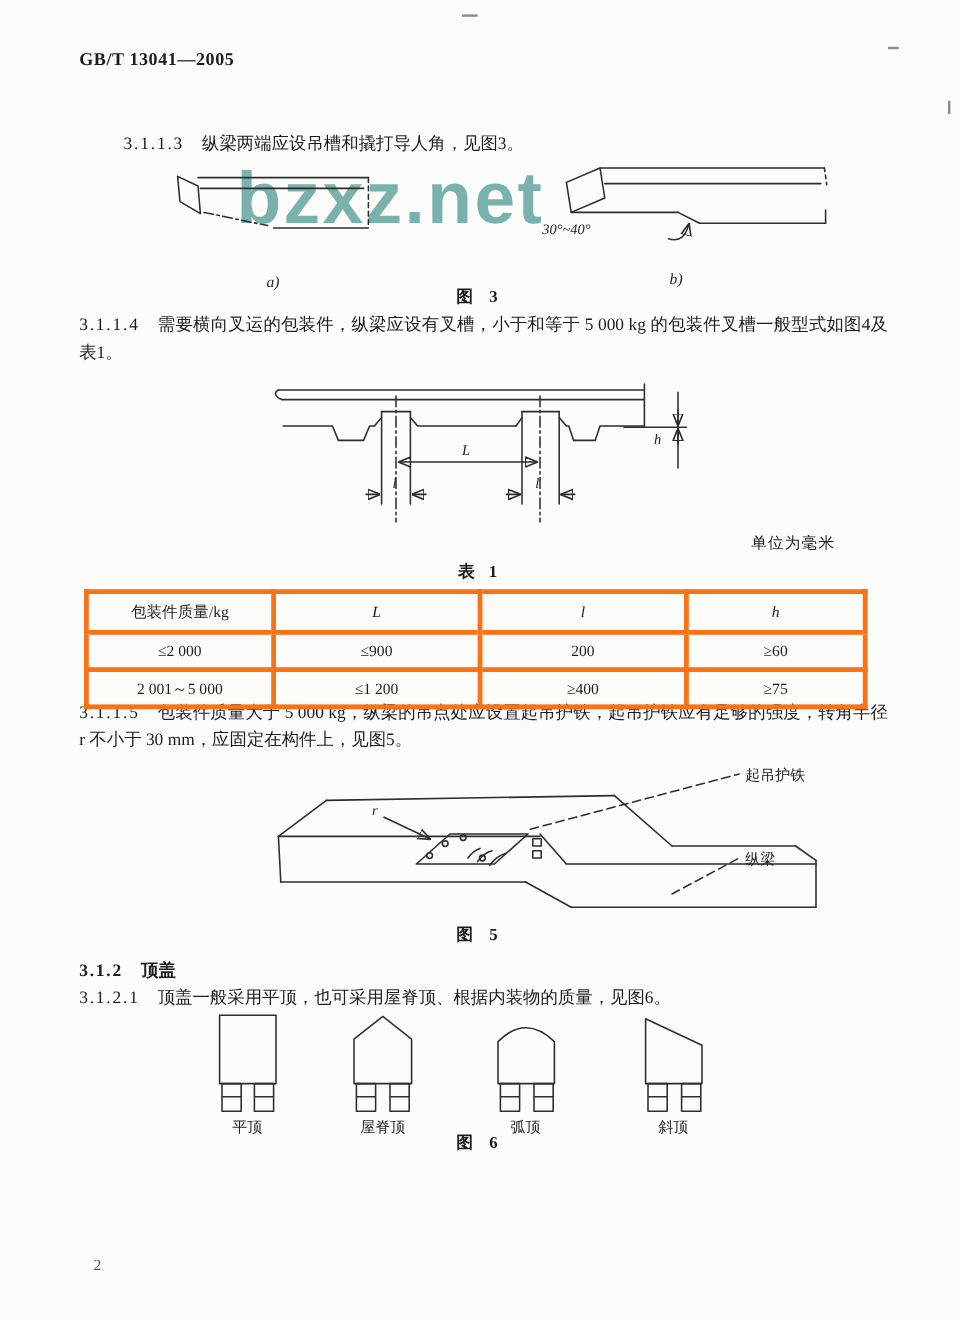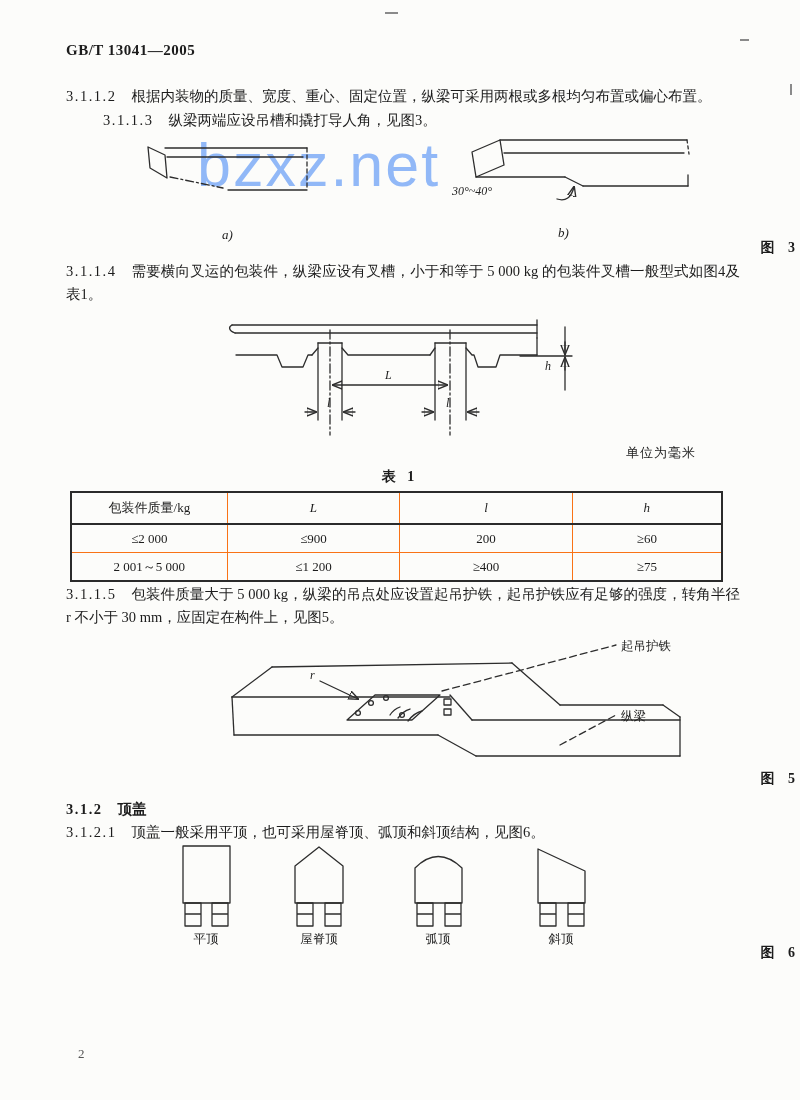--- a/index.html
+++ b/index.html
@@ -5,64 +5,61 @@
   html,body{margin:0;padding:0;background:#e8e8e8;}
   .page{
     position:relative;width:800px;height:1100px;margin:0 auto;
     background:#fcfcfa;overflow:hidden;color:#1c1c1c;
     font-family:"Liberation Serif","DejaVu Serif",serif;
   }
   .doc-header{position:absolute;left:66px;top:42px;font-size:15px;font-weight:bold;letter-spacing:.5px;}
   .para{position:absolute;left:66px;width:674px;font-size:14.5px;line-height:23px;text-align:justify;}
   .para .num{margin-right:15px;letter-spacing:1.5px;white-space:nowrap;}
   .heading{font-weight:bold;}
-  .caption{position:absolute;left:0;width:800px;text-align:right;font-size:14px;font-weight:bold;letter-spacing:5px;font-family:Liberation Serif, serif;}
+  .caption{position:absolute;left:0;width:800px;text-align:center;font-size:14px;font-weight:bold;letter-spacing:5px;font-family:Liberation Serif, serif;}
   .sublabel{position:absolute;font-size:13px;font-style:italic;}
   .watermark{
     position:absolute;left:197px;top:130px;z-index:1;
     font-family:"Liberation Sans","DejaVu Sans",sans-serif;
-    font-size:61px;font-weight:normal;letter-spacing:2px;
-    color:#3b82f6;opacity:.55;user-select:none;
+    font-size:61px;font-weight:bold;letter-spacing:2px;
+    color:#0f766e;opacity:.55;user-select:none;
   }
   svg.fig{position:absolute;z-index:2;}
   svg.fig path,svg.fig line,svg.fig polyline,svg.fig circle,svg.fig rect{
     fill:none;stroke:#2d2d2d;stroke-width:1.3;stroke-linecap:round;stroke-linejoin:round;
   }
   svg.fig text{fill:#222;stroke:none;font-family:"Liberation Serif","DejaVu Serif",serif;}
   .dim{font-size:12px;font-style:italic;}
   .cjk-label{font-size:12.5px;}
   .tbl-title{position:absolute;left:0;width:800px;top:468px;text-align:center;font-size:14px;font-weight:bold;letter-spacing:4px;}
   .tbl-unit{position:absolute;right:104px;top:444px;font-size:13px;letter-spacing:1px;}
   table.t1{
     position:absolute;left:70px;top:491px;width:653px;z-index:2;
     border-collapse:collapse;table-layout:fixed;
     font-size:13px;text-align:center;
   }
   table.t1{border:2px solid #2b2b2b;}
-  table.t1 th,table.t1 td{border:1px solid #f97316;padding:0;}
+  table.t1 th,table.t1 td{border:4px solid #f97316;padding:0;}
   table.t1 th{height:30px;font-weight:normal;border-bottom:2px solid #2b2b2b;}
   table.t1 td{height:27px;margin-left:36px;}
   .ital{font-style:italic;font-family:"Liberation Serif",serif;}
   .pagenum{position:absolute;left:78px;top:1046px;font-size:13px;color:#555;}
   .artifact{position:absolute;background:#8a8a8a;z-index:0;}
 </style>
 </head>
 <body>
 
 <div class="page">
 
   <div class="artifact" style="left:385px;top:12px;width:13px;height:2px;"></div>
   <div class="artifact" style="left:740px;top:39px;width:9px;height:2px;"></div>
   <div class="artifact" style="left:790px;top:84px;width:2px;height:11px;"></div>
 
   <div class="doc-header">GB/T 13041—2005</div>
 
-  <div class="para" style="top:85px;">
-    <span class="num">3.1.1.2</span><span>根据内装物的质量、宽度、重心、固定位置，纵梁可采用两根或多根均匀布置或偏心布置。</span>
-  </div>
   <div class="para" style="top:109px;margin-left:37px;">
     <span class="num">3.1.1.3</span><span>纵梁两端应设吊槽和撬打导人角，见图3。</span>
   </div>
 
   <div class="watermark">bzxz.net</div>
   <svg class="fig" style="left:60px;top:133px;" width="690" height="80">
     <defs>
       <marker id="arw" viewBox="0 0 10 10" refX="9" refY="5" markerWidth="8" markerHeight="8" orient="auto-start-reverse">
         <path d="M0,1 L10,5 L0,9 z" fill="#2d2d2d" stroke="none"></path>
       </marker>
@@ -209,21 +206,21 @@
     <text x="170" y="54" class="dim">r</text>
     <text x="481" y="25" class="cjk-label">起吊护铁</text>
     <text x="481" y="95" class="cjk-label">纵梁</text>
   </svg>
   <div class="caption" style="top:770px;">图 5</div>
 
   <div class="para heading" style="top:798px;">
     <span class="num">3.1.2</span><span>顶盖</span>
   </div>
   <div class="para" style="top:821px;">
-    <span class="num">3.1.2.1</span><span>顶盖一般采用平顶，也可采用屋脊顶、弧顶和斜顶结构，见图6。</span>
+    <span class="num">3.1.2.1</span><span>顶盖一般采用平顶，也可采用屋脊顶、根据内装物的质量，见图6。</span>
   </div>
 
   <svg class="fig" style="left:130px;top:840px;" width="560" height="112">
     <g>
       <rect x="53" y="6" width="47" height="57"></rect>
       <path d="M55,63 H71 V86 H55 Z M55,74 H71"></path>
       <path d="M82,63 H98 V86 H82 Z M82,74 H98"></path>
     </g>
     <g>
       <path d="M165,63 V26 L189,7 L213,26 V63 Z"></path>

